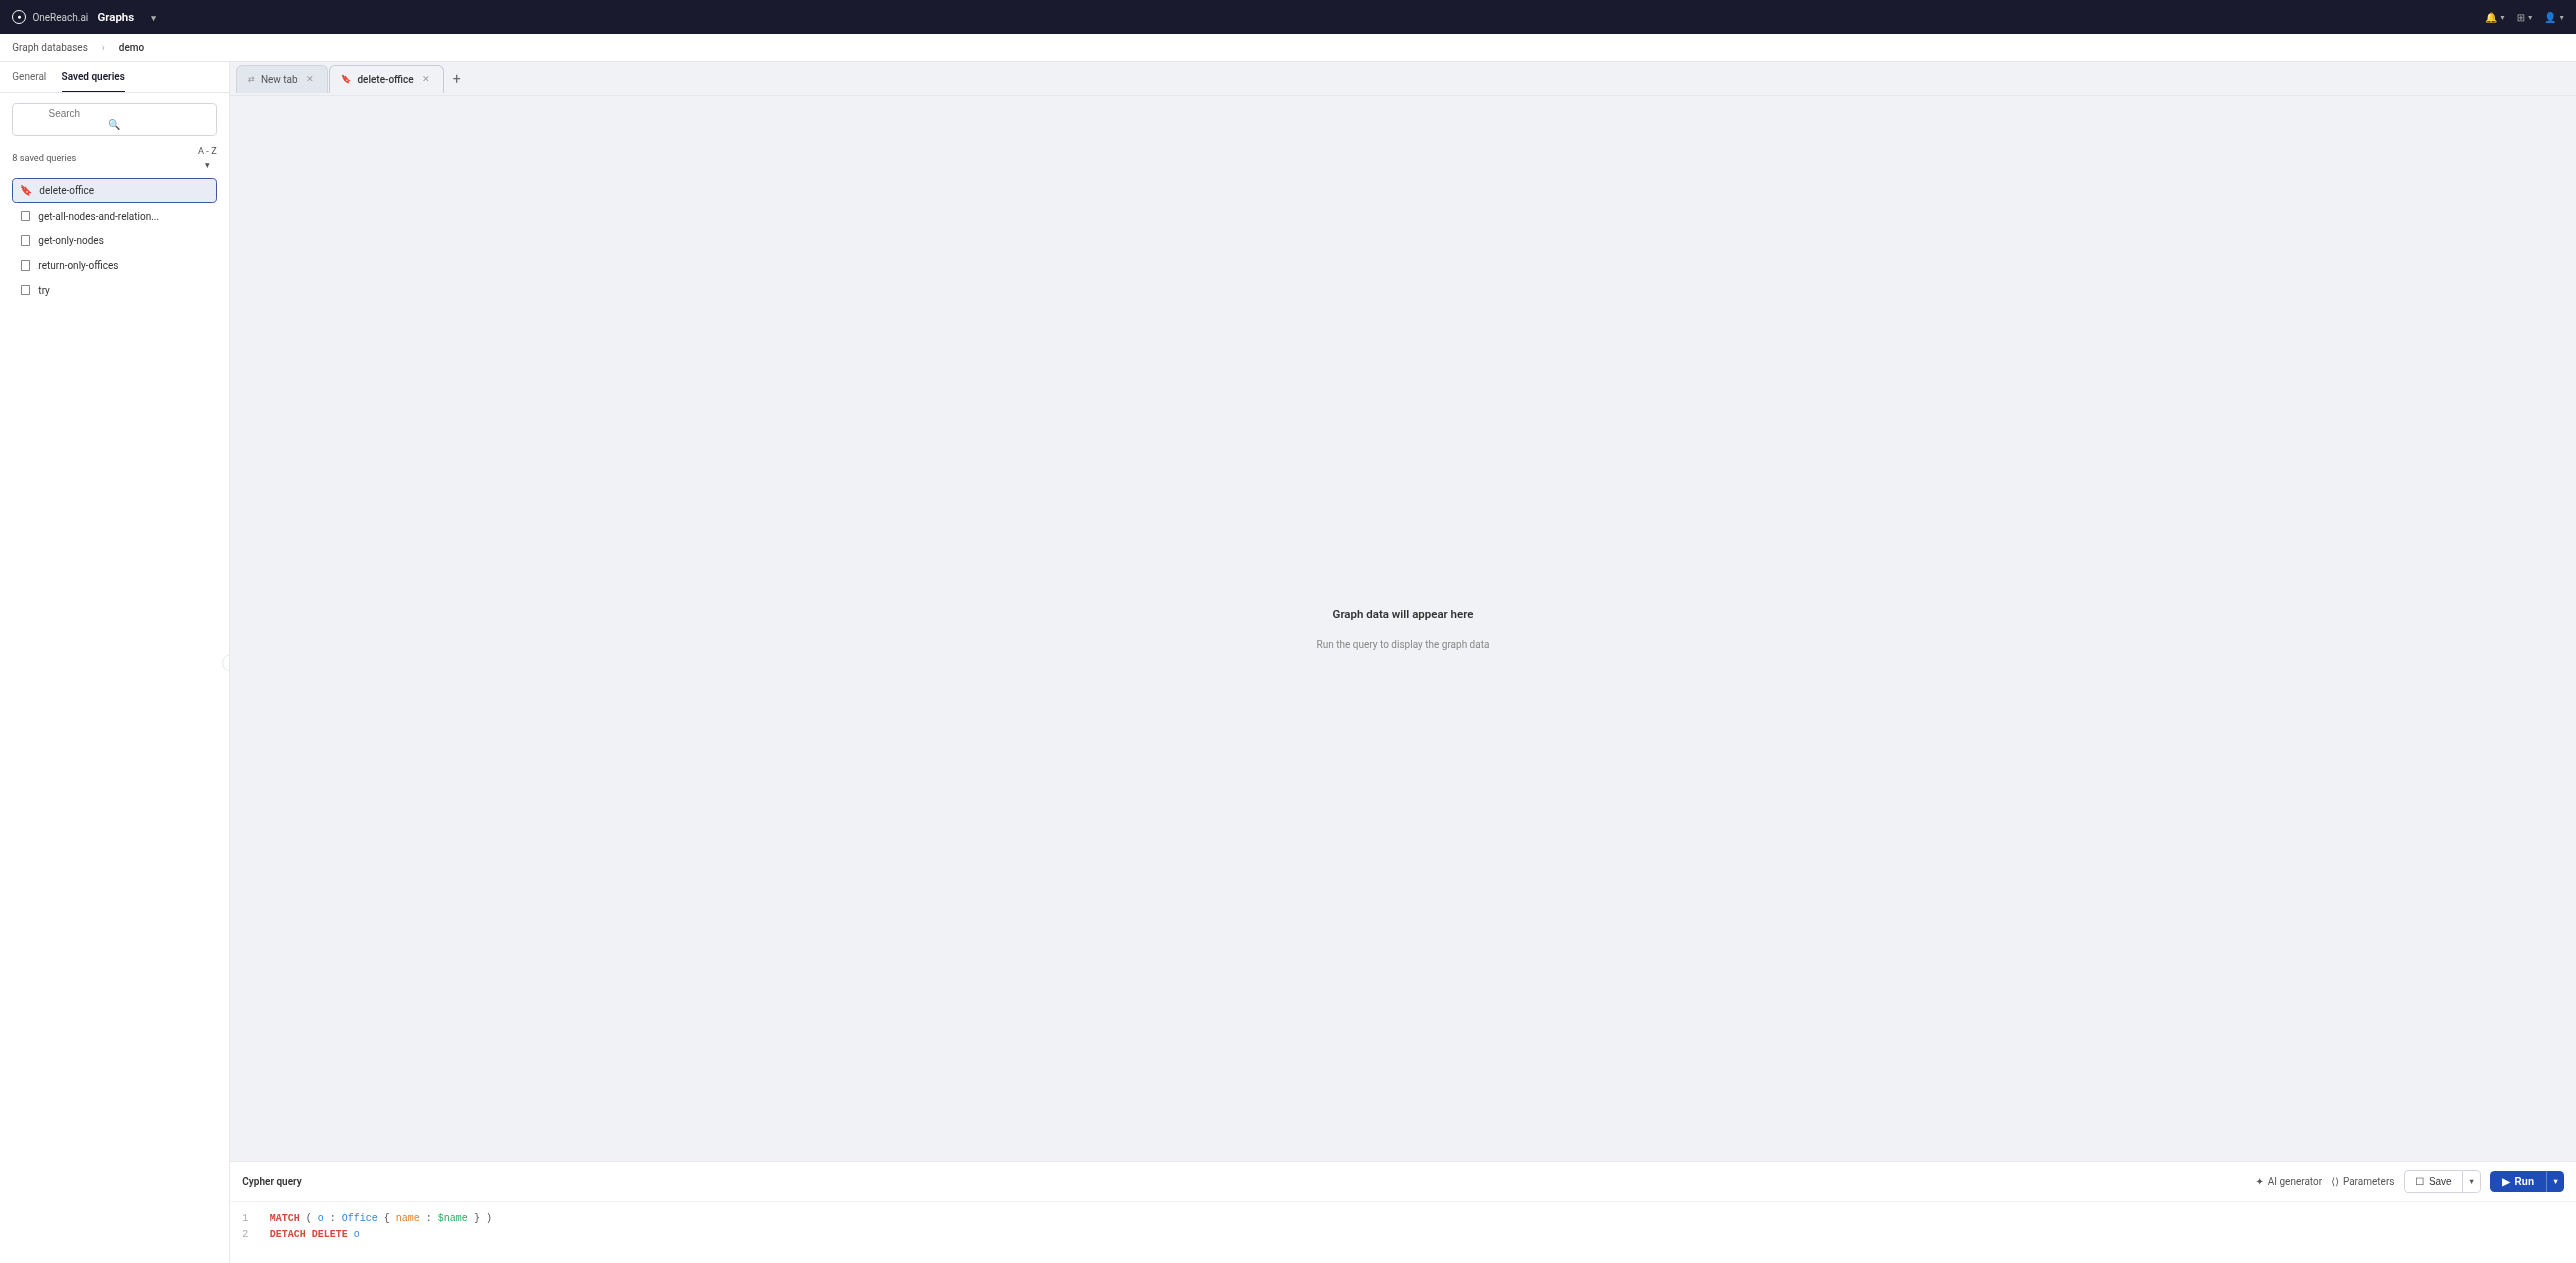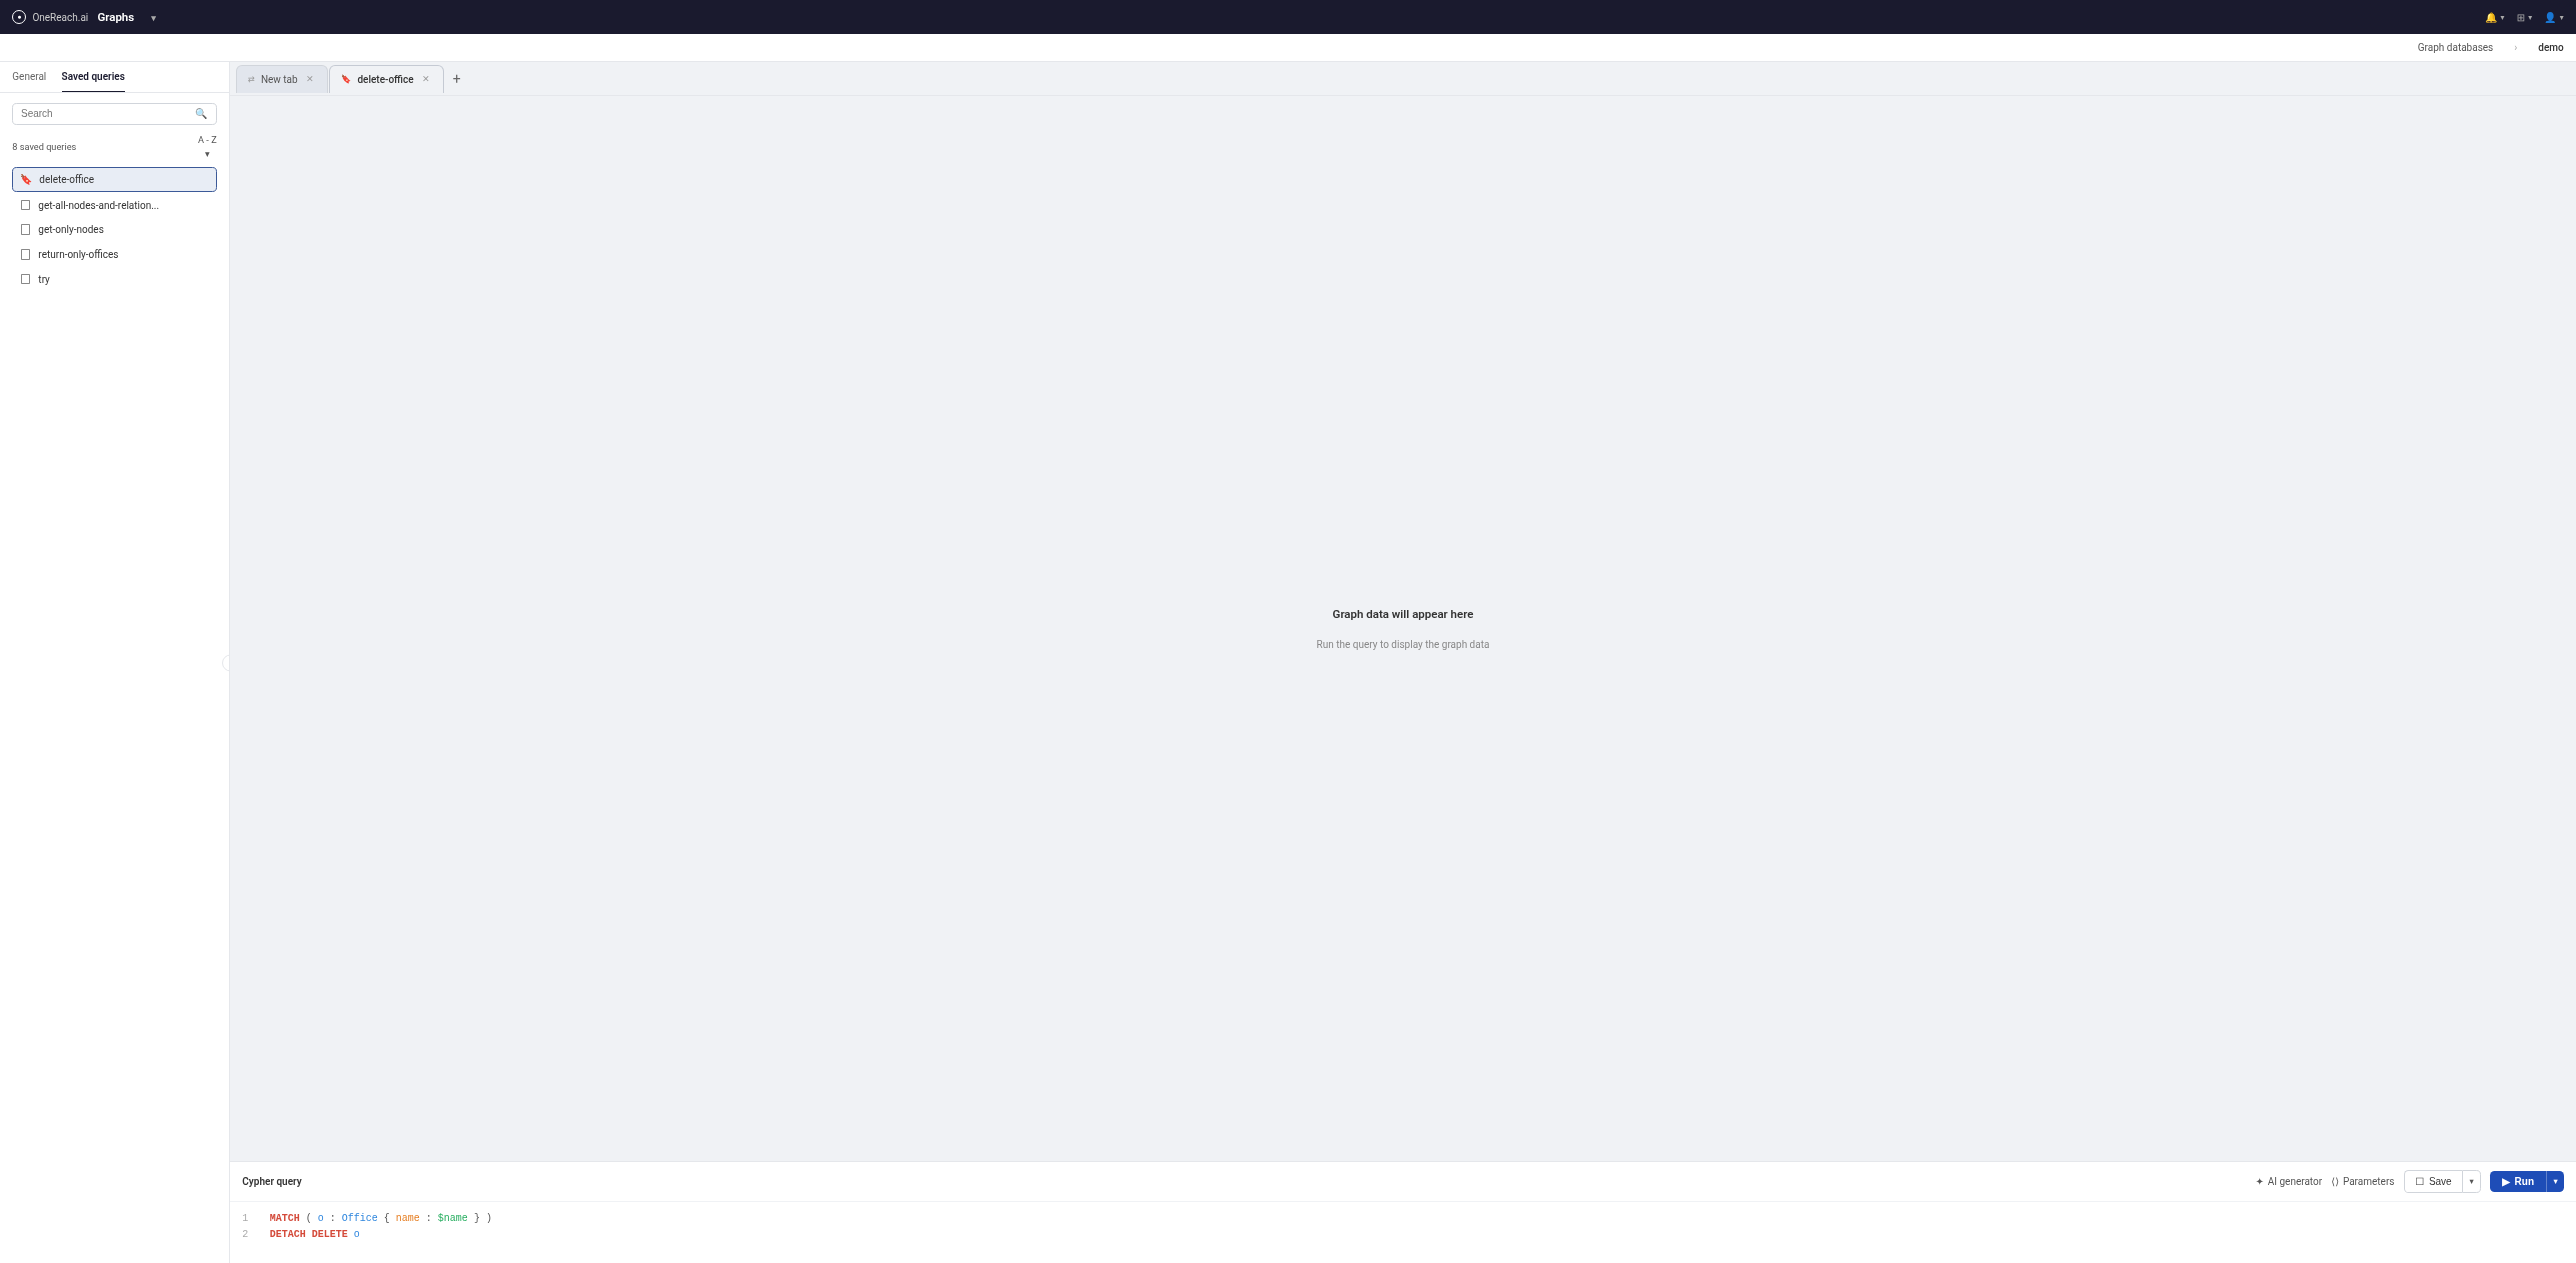--- a/index.html
+++ b/index.html
@@ -24,25 +24,24 @@
     .nav-icon-btn { color: #aaa; cursor: pointer; display: flex; align-items: center; gap: 3.1px; font-size: 10px; }
 
     
     .breadcrumb {
       background: #fff;
       border-bottom: 0.8px solid #e5e7eb;
       padding: 0 12.3px;
       height: 28px;
       display: flex;
       align-items: center;
-      gap: 21px;
+      gap: 14px;
       font-size: 10px;
       color: #555;
       flex-shrink: 0;
-      justify-content: flex-end;
     }
     .breadcrumb-link { color: #555; cursor: pointer; }
     .breadcrumb-sep { color: #aaa; }
     .breadcrumb-current { color: #333; font-weight: 500; }
 
     
     .main-layout {
       display: flex;
       flex: 1;
       overflow: hidden;
@@ -81,20 +80,21 @@
     .sidebar-content { padding: 9.2px 12.3px; flex: 1; overflow-y: auto; }
 
     .search-box {
       display: flex;
       align-items: center;
       border: 0.8px solid #d1d5db;
       border-radius: 4.6px;
       padding: 4.6px 7.7px;
       margin-bottom: 9.2px;
       background: #fff;
+      flex-direction: column;
     }
     .search-box input {
       border: none;
       outline: none;
       flex: 1;
       font-size: 10px;
       color: #333;
       background: transparent;
     }
     .search-icon { color: #999; font-size: 10px; }

